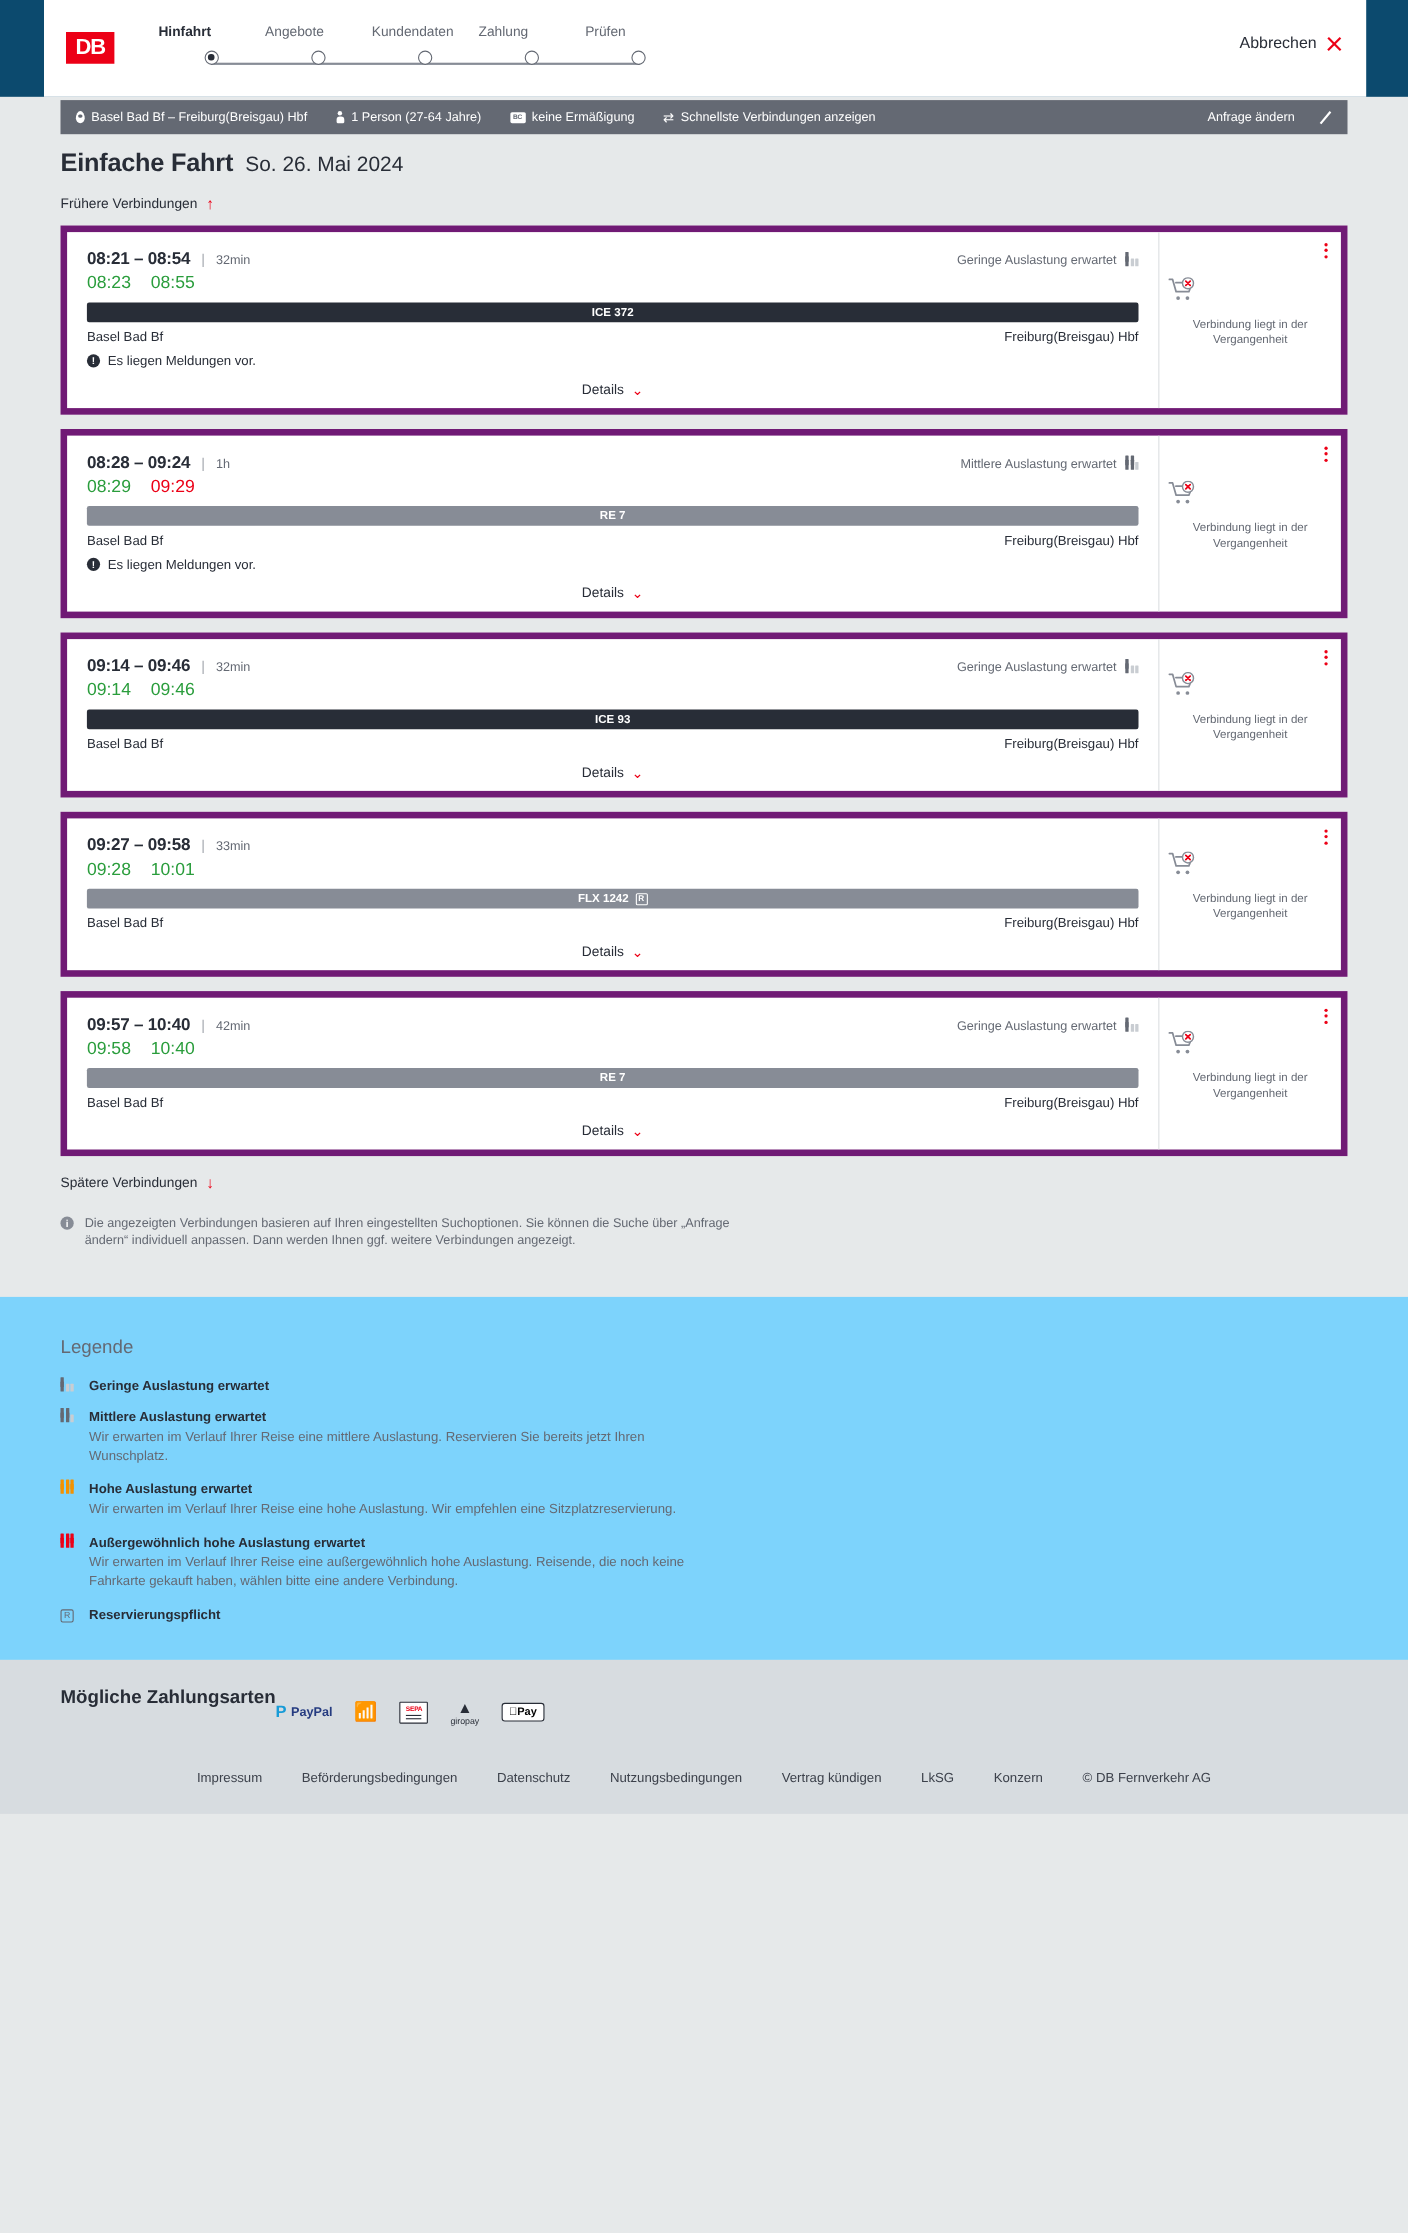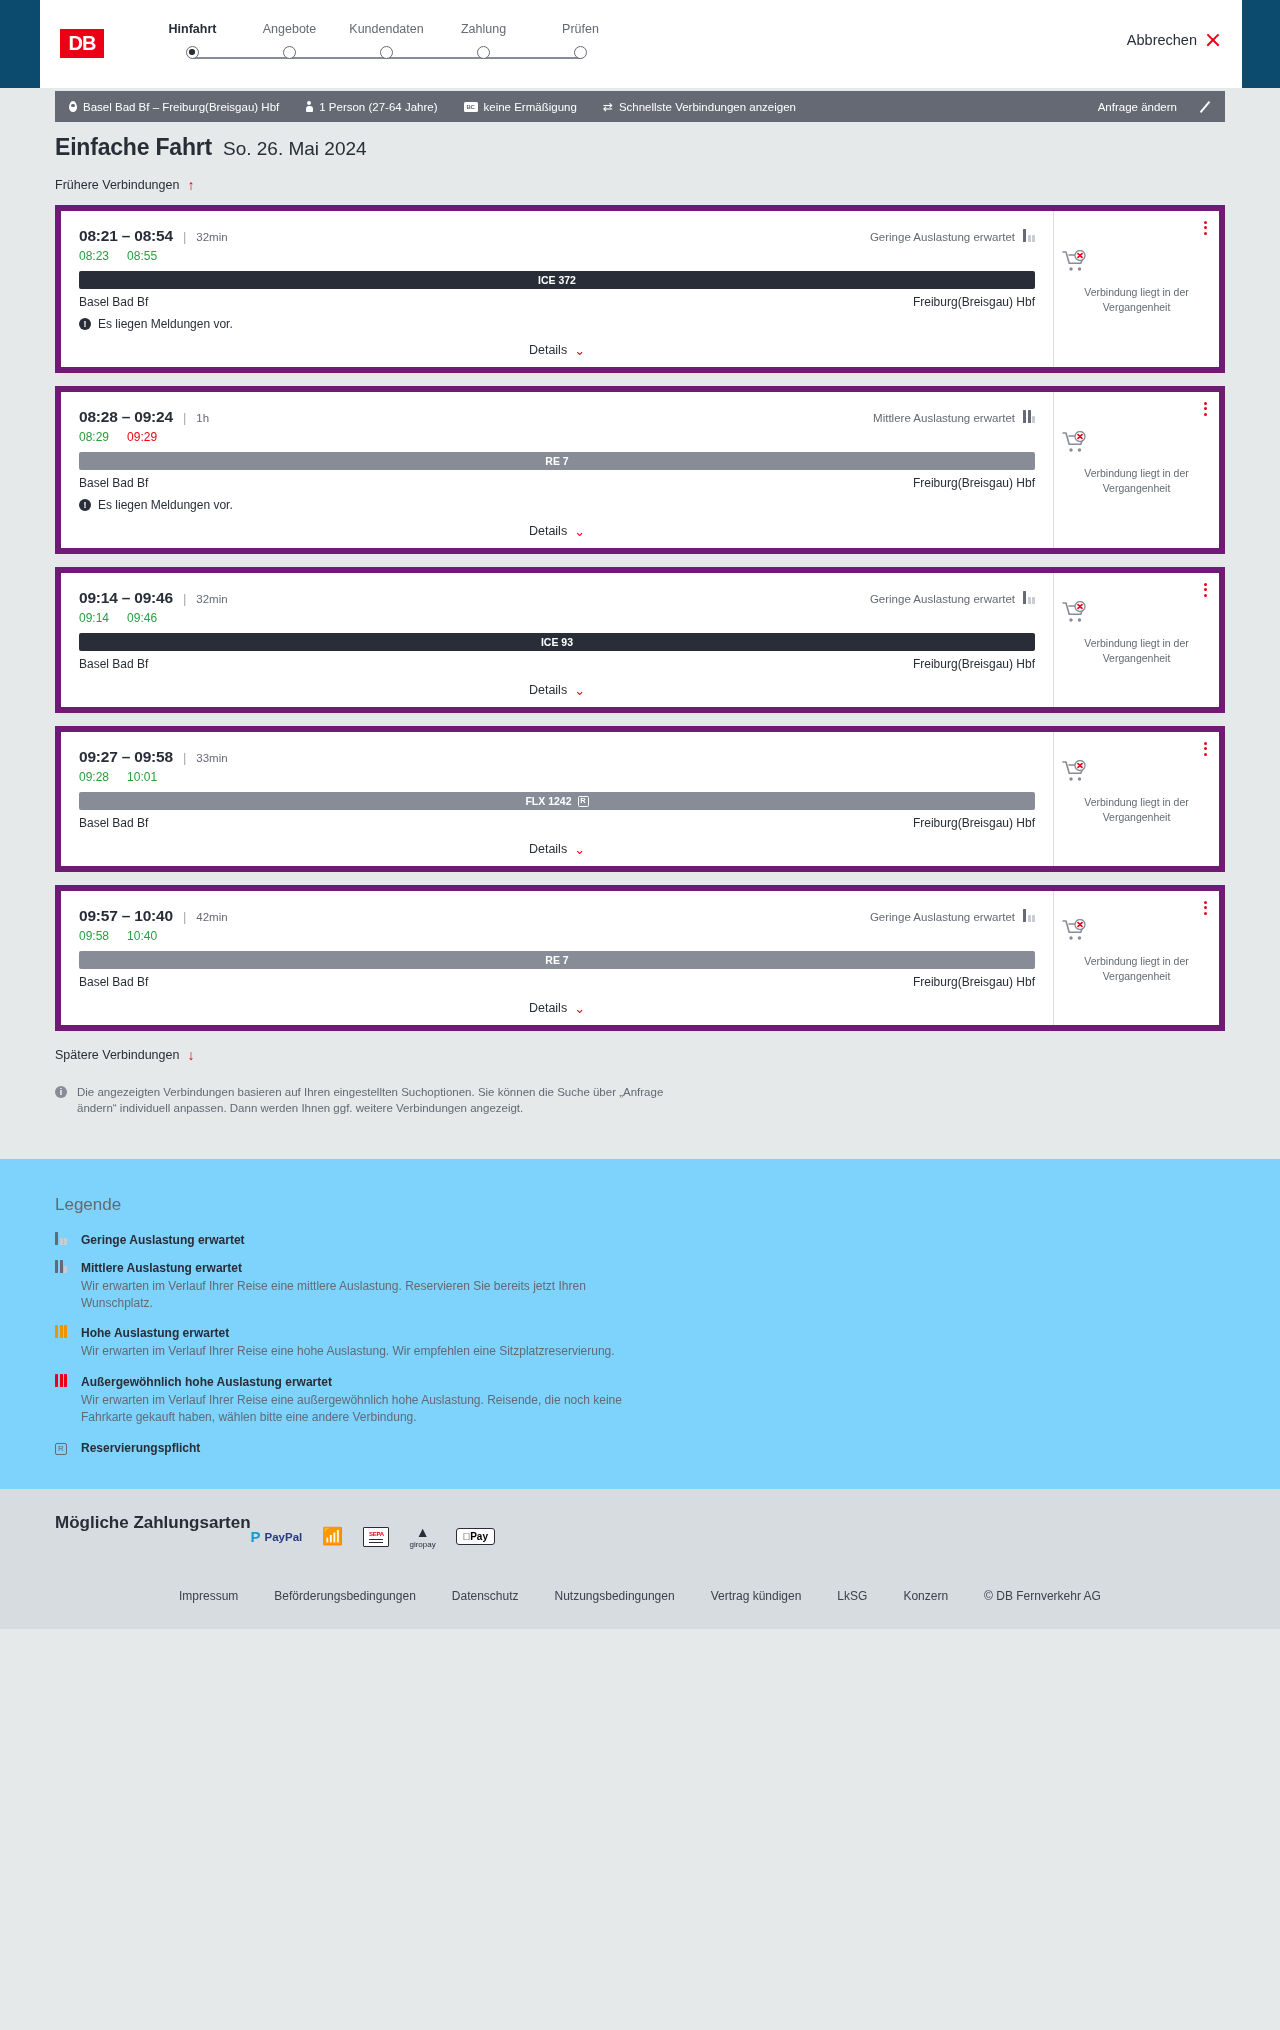--- a/index.html
+++ b/index.html
@@ -20,21 +20,21 @@
   .db-logo {
     width: 48px; height: 33px; margin: 27px 0 0 18px;
     background: #ec0016; border: 2px solid #fff; border-radius: 2px;
     display: flex; align-items: center; justify-content: center;
     font-weight: 800; color: #fff; font-size: 20px; letter-spacing: -1px;
     font-family: "Liberation Sans", sans-serif;
   }
   .stepper { position: relative; margin: 22px 0 0 38px; height: 50px; flex: 1; }
   .steps { display: flex; }
   .step { width: 97px; position: relative; }
-  .step-label { font-size: 12.5px; color: #646973; text-align: center; white-space: nowrap; }
+  .step-label { font-size: 12.5px; color: #646973; white-space: nowrap; }
   .step.active .step-label { color: #282d37; font-weight: 700; }
   .step-dots { position: relative; height: 24px; margin-top: 10px; }
   .track {
     position: absolute; left: 48px; top: 11px; height: 2px; width: 390px;
     background: #878c96;
   }
   .dotrow { position: absolute; left: 0; top: 0; display: flex; }
   .dotcell { width: 97px; display: flex; justify-content: center; }
   .dot {
     width: 13px; height: 13px; border-radius: 50%;
@@ -105,21 +105,21 @@
     display: flex; flex-direction: column; align-items: flex-start; justify-content: center;
     padding: 10px 8px 24px;
   }
 
   .timerow { display: flex; align-items: baseline; gap: 10px; }
   .times { font-size: 15.5px; font-weight: 800; letter-spacing: -0.2px; }
   .sep { color: #a5a9b0; font-size: 13px; }
   .dur { font-size: 11.5px; color: #646973; }
   .occ { margin-left: auto; display: flex; align-items: center; gap: 8px; font-size: 11.5px; color: #646973; white-space: nowrap; }
 
-  .realrow { display: flex; gap: 18px; margin-top: 4px; font-size: 12px; }
+  .realrow { display: flex; gap: 18px; margin-top: 4px; font-size: 16px; }
   .rt-green { color: #2a9d3c; }
   .rt-red { color: #ec0016; }
 
   .trainbar {
     margin-top: 8px; height: 18px; border-radius: 2px;
     display: flex; align-items: center; justify-content: center; gap: 6px;
     color: #fff; font-size: 10.5px; font-weight: 700;
   }
   .tb-ice { background: #282d37; }
   .tb-re  { background: #878c96; }

